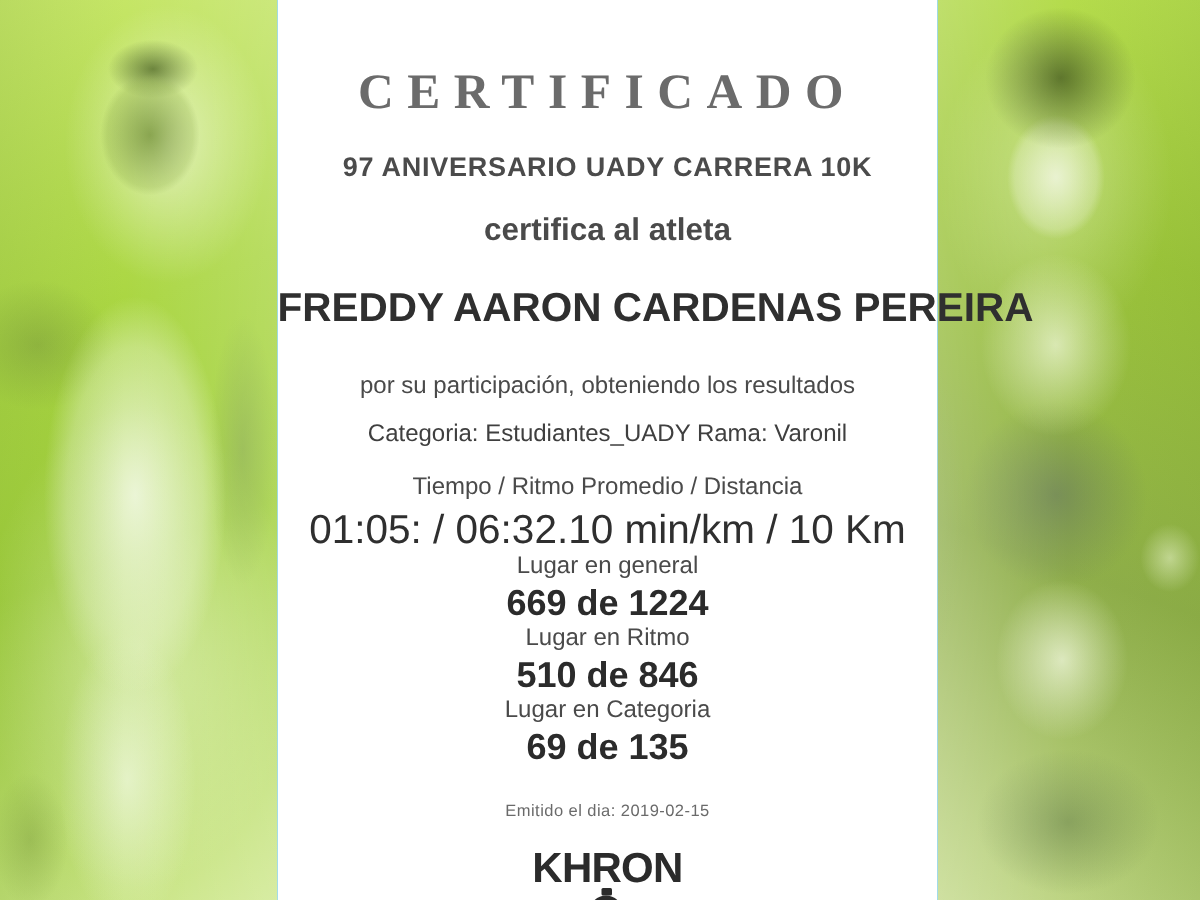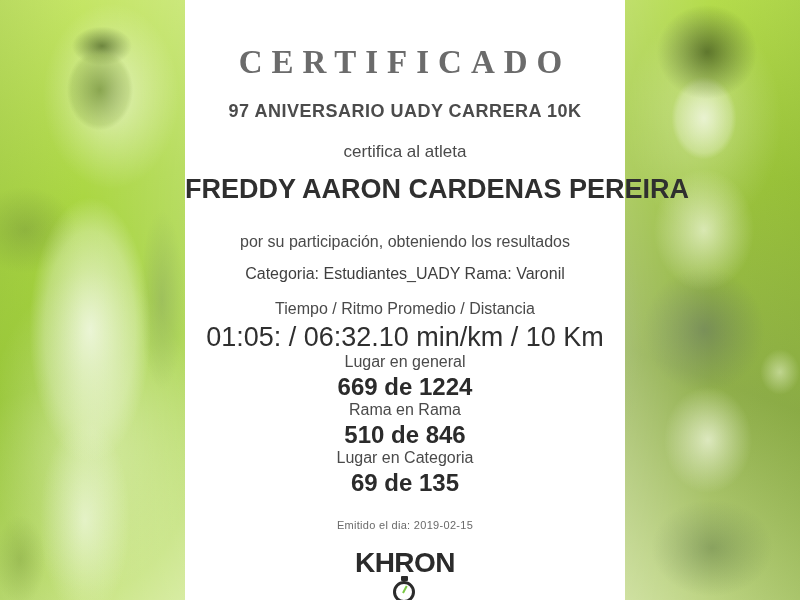--- a/index.html
+++ b/index.html
@@ -129,26 +129,27 @@
   .cert-subtitle {
     margin-top: 20px;
     font-size: 18px;
     font-weight: bold;
     letter-spacing: 0.5px;
     color: #4b4b4b;
   }
 
   .line-certifica {
     margin-top: 20px;
-    font-size: 17px;
+    font-size: 21px;
     color: #4a4a4a;
+    font-weight: bold;
   }
 
   .athlete-name {
-    margin-top: 12px;
+    margin-top: 24px;
     font-size: 27px;
     font-weight: bold;
     color: #2f2f2f;
     white-space: nowrap;
   }
 
   .line-participacion {
     margin-top: 28px;
     font-size: 16px;
     color: #4a4a4a;
@@ -284,21 +285,21 @@
     <div class="line-participacion">por su participación, obteniendo los resultados</div>
 
     <div class="line-categoria">Categoria: Estudiantes_UADY Rama: Varonil</div>
 
     <div class="label-tiempo">Tiempo / Ritmo Promedio / Distancia</div>
     <div class="value-tiempo">01:05: / 06:32.10 min/km / 10 Km</div>
 
     <div class="block-label">Lugar en general</div>
     <div class="block-value">669 de 1224</div>
 
-    <div class="block-label">Rama en Rama</div>
+    <div class="block-label">Lugar en Ritmo</div>
     <div class="block-value">510 de 846</div>
 
     <div class="block-label">Lugar en Categoria</div>
     <div class="block-value">69 de 135</div>
 
     <div class="emitido">Emitido el dia: 2019-02-15</div>
 
     <div class="logo-wrap">
       <span class="logo-text">KHRON</span>
       <span class="logo-o">

